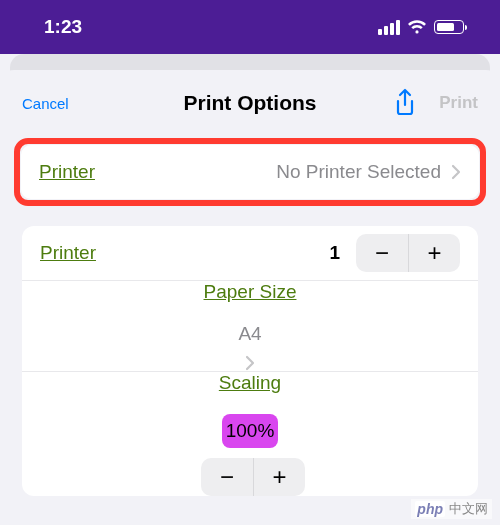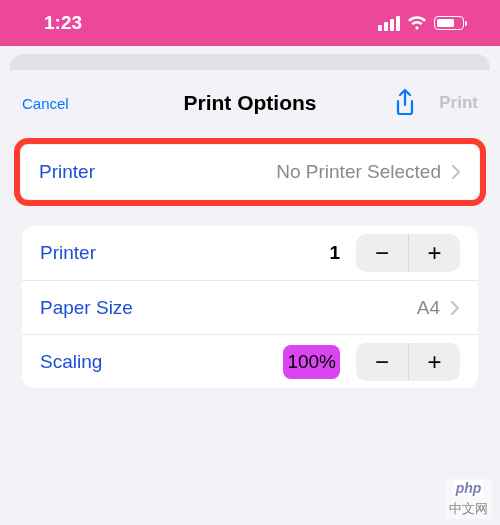--- a/index.html
+++ b/index.html
@@ -5,22 +5,22 @@
     * { box-sizing: border-box; margin: 0; padding: 0; }
     body {
       width: 500px;
       height: 525px;
       background: #f2f2f7;
       font-family: -apple-system, BlinkMacSystemFont, "Segoe UI", sans-serif;
       overflow: hidden;
       position: relative;
     }
     .status-bar {
-      height: 46px;
-      background: #ec4899;
+      height: 54px;
+      background: #4c1d95;
       display: flex;
       justify-content: space-between;
       align-items: center;
       padding: 0 36px 0 44px;
     }
     .status-time {
       color: #fff;
       font-size: 19px;
       font-weight: 600;
     }
@@ -85,22 +85,22 @@
     .highlight-box .group { margin: 0; border-radius: 10px; }
 
     .row {
       display: flex;
       align-items: center;
       min-height: 54px;
       padding: 0 18px;
       font-size: 19px;
       gap: 10px;
     }
-    .row + .row { border-top: 1px solid #e8e8eb; }
-    .row-label { color: #1d4ed8; flex: 0 0 auto; }
+    .row + .row { border-top: 1px solid #e8e8eb; flex-direction: column; }
+    .row-label { color: #4d7c0f; flex: 0 0 auto; text-decoration: underline; }
     .row-spacer { flex: 1; }
     .row-value { color: #8a8a8e; font-size: 19px; }
     .chevron svg { width: 10px; height: 16px; display:block; }
     .chevron path { stroke: #c5c5c7; stroke-width: 2.2; fill: none; stroke-linecap: round; stroke-linejoin: round;}
 
     .stepper-val {
       color: #000; font-size: 19px; font-weight: 600; min-width: 28px; text-align: right;
     }
     .stepper {
       display: flex;
@@ -137,21 +137,20 @@
       font-size: 19px;
       font-weight: 500;
     }
     .watermark {
       position: absolute;
       right: 8px; bottom: 6px;
       display:flex; align-items:center; gap:4px;
       font-size: 13px; color: #888;
       background: rgba(255,255,255,0.5);
       padding: 1px 4px;
-      flex-direction: column;
     }
     .watermark .phplogo { font-style: italic; font-weight: 700; color: #7b7fb5; font-size: 14px; background:#fff; padding:0 2px; border-radius:2px;}
   </style>
 </head>
 <body>
 
 <div class="status-bar">
   <div class="status-time">1:23</div>
   <div class="status-icons">
     <div class="signal-bars">

